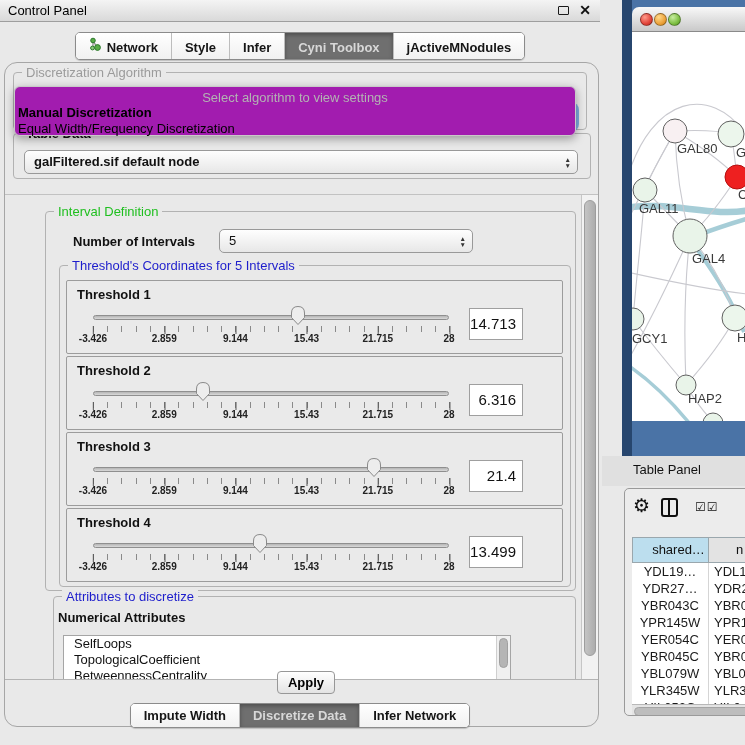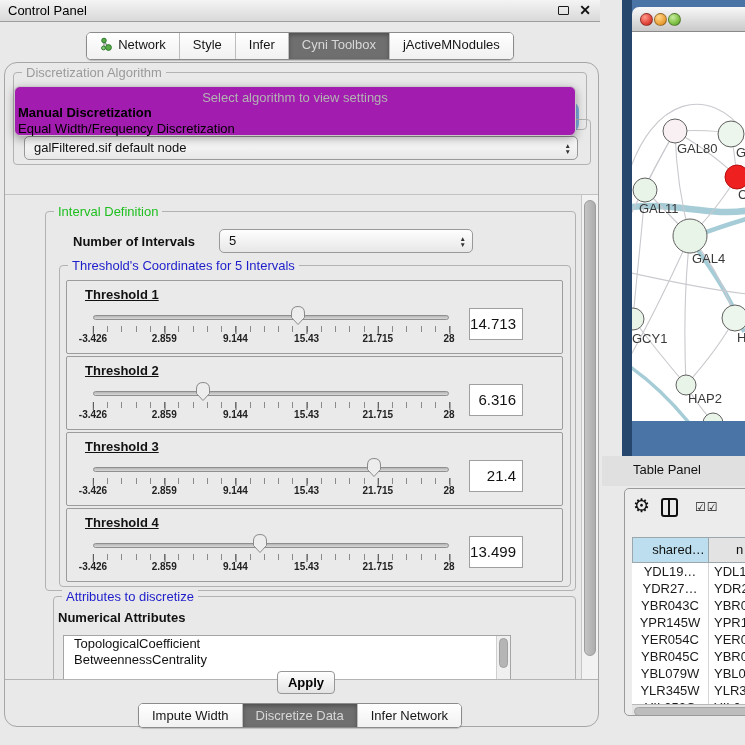--- a/index.html
+++ b/index.html
@@ -13,21 +13,21 @@
     background:linear-gradient(#f4f4f4,#d9d9d9);border-bottom:1px solid #9e9e9e;}
   .tb-title{position:absolute;left:8px;top:3px;font-size:13px;color:#000;}
   .float-ic{position:absolute;right:31px;top:6px;width:11px;height:9px;border:1.6px solid #1a1a1a;border-radius:1px;}
   .close-ic{position:absolute;right:9px;top:2px;font-size:14px;font-weight:700;color:#111;}
 
   .segwrap{position:absolute;left:0;right:0;display:flex;justify-content:center;}
   .segwrap.top{top:32px;}
   .segwrap.bottom{top:703px;}
   .seggroup{display:inline-flex;background:#fff;border:1px solid #8b8b8b;border-radius:5px;overflow:hidden;
     box-shadow:0 1px 1px rgba(0,0,0,.18);}
-  .seg{display:flex;align-items:flex-start;gap:5px;padding:4px 13px;font-weight:400;font-size:13px;color:#151515;
+  .seg{display:flex;align-items:flex-end;gap:5px;padding:4px 13px;font-weight:700;font-size:13px;color:#151515;
     background:linear-gradient(#ffffff,#f1f1f1);border-left:1px solid #bdbdbd;cursor:default;}
   .seg:first-child{border-left:none;}
   .seg.sel{background:#6f6f6f;color:#d8d8d8;box-shadow:inset 0 2px 4px rgba(0,0,0,.3);}
 
   .content{position:absolute;left:4px;top:62px;width:595px;height:665px;
     border:1px solid #a6a6a6;border-radius:13px;background:#e9e9e9;}
 
   .group{position:absolute;border:1px solid #b2b2b2;border-radius:4px;}
   .glabel{position:absolute;top:-8px;left:8px;background:#e9e9e9;padding:0 4px;font-size:13px;color:#111;white-space:nowrap;}
   .glabel.dim{color:#9b9b9b;}
@@ -42,35 +42,35 @@
 
   .disc-group{left:8px;top:9px;width:574px;height:58px;}
   .disc-combo{position:absolute;left:10px;top:32px;width:552px;height:24px;}
 
   .popup{position:absolute;left:9px;top:23px;width:562px;height:50px;background:#a21caf;border:1px solid #c9c9c9;
     border-radius:6px;box-shadow:0 3px 10px rgba(0,0,0,.35);z-index:30;}
   .popup .hint{position:absolute;left:0;right:0;top:3px;text-align:center;color:#b3b3b3;font-size:13px;}
   .popup .opt{position:absolute;left:2px;right:2px;height:16px;line-height:16px;padding-left:1px;font-size:13px;color:#000;}
   .popup .opt.b{font-weight:700;}
 
-  .td-group{left:8px;top:56px;width:578px;height:46px;}
+  .td-group{left:8px;top:70px;width:578px;height:46px;font-weight:bold;}
   .td-combo{position:absolute;left:10px;top:16px;width:554px;height:24px;}
 
   .viewport{position:absolute;left:0;top:119px;width:593px;height:486px;
     border-top:1px solid #c2c2c2;border-bottom:1px solid #b3b3b3;overflow:hidden;margin-top:12px;}
 
   .interval-group{left:40px;top:16px;width:531px;height:380px;}
   .noi-label{position:absolute;left:27px;top:22px;font-weight:700;}
   .noi-combo{position:absolute;left:173px;top:17px;width:254px;height:24px;}
   .thresh-group{position:absolute;left:13px;top:53px;width:512px;height:322px;}
   .thresh-container{position:absolute;left:6px;top:14px;right:7px;}
 
   .tpanel{position:relative;height:74px;margin-bottom:2px;background:#eaeaea;
     border:1px solid #9c9c9c;border-radius:2px;}
-  .tlabel{position:absolute;left:18px;top:6px;font-weight:700;text-decoration:underline;}
+  .tlabel{position:absolute;left:10px;top:6px;font-weight:700;}
   .track{position:absolute;left:26px;top:34px;width:356px;height:5px;border-radius:3px;
     background:linear-gradient(#b5b5b5,#d9d9d9);border:1px solid #8f8f8f;}
   .ticks{position:absolute;left:26px;top:45px;width:357px;height:6px;
     background:repeating-linear-gradient(90deg,#8a8a8a 0,#8a8a8a 1px,transparent 1px,transparent 14.24px);}
   .scale{position:absolute;left:26px;top:45px;width:356px;height:20px;}
   .scale span{position:absolute;top:7px;transform:translateX(-50%);font-size:10px;font-weight:700;color:#222;white-space:nowrap;}
   .scale span::before{content:"";position:absolute;left:50%;top:-7px;width:1px;height:8px;background:#555;}
   .thumb{position:absolute;top:24px;width:16px;height:21px;}
   .vbox{position:absolute;left:402px;top:27px;width:54px;height:32px;background:#fff;border:1px solid #9f9f9f;
     font-size:15px;text-align:right;line-height:30px;padding-right:6px;}
@@ -294,20 +294,21 @@
   </div>
 </div>
           </div>
         </div>
 
         <div class="group attr-group">
           <span class="glabel blue">Attributes to discretize</span>
           <div class="attr-sub">Numerical Attributes</div>
           <div class="attr-list" id="attr-list">
 
+          <div class="attr-item">SelfLoops</div>
               <div class="attr-item">TopologicalCoefficient</div>
               <div class="attr-item">BetweennessCentrality</div>
               <div class="attr-vscroll">
               <div class="attr-vthumb"></div>
             </div>
             </div>
         </div>
 
         <div class="main-vscroll">
           <div class="main-vthumb"></div>

